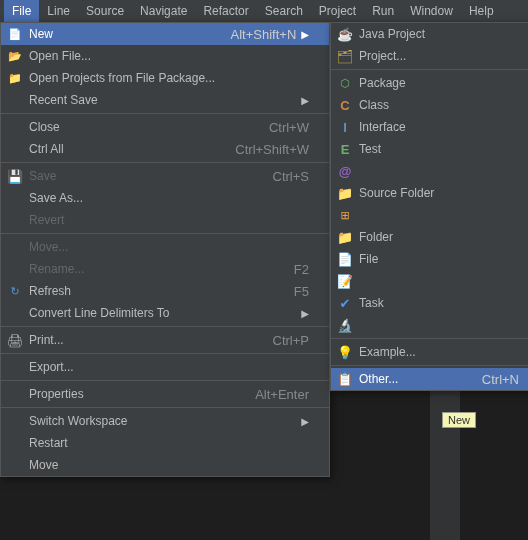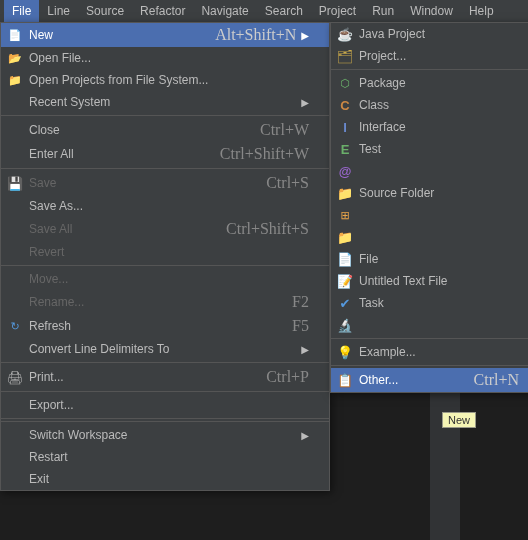--- a/index.html
+++ b/index.html
@@ -65,22 +65,21 @@
     .menu-item.disabled {
       color: #666666;
       cursor: default;
     }
     .menu-item-label {
       flex: 1;
     }
     .menu-item-shortcut {
       color: #888888;
       margin-left: 20px;
-      font-size: 16px;
-      font-family: Liberation Serif, serif;
+      font-size: 13px;
     }
     .menu-item.highlighted .menu-item-shortcut {
       color: #cccccc;
     }
     .menu-item-arrow {
       margin-left: 5px;
       font-size: 10px;
     }
     .menu-separator {
       height: 1px;
@@ -173,22 +172,22 @@
       color: #ffffff !important;
     }
   </style>
 </head>
 <body>
 
 <div class="menubar">
   <div class="menubar-item active">File</div>
   <div class="menubar-item">Line</div>
   <div class="menubar-item">Source</div>
+  <div class="menubar-item">Navigate</div>
   <div class="menubar-item">Refactor</div>
-  <div class="menubar-item">Navigate</div>
   <div class="menubar-item">Search</div>
   <div class="menubar-item">Project</div>
   <div class="menubar-item">Run</div>
   <div class="menubar-item">Window</div>
   <div class="menubar-item">Help</div>
 </div>
 
 <div class="editor-bg">
   <div class="editor-gutter">
     <div class="line-num">27</div>
@@ -213,61 +212,56 @@
     <span class="menu-item-arrow">▶</span>
   </div>
 
   <div class="menu-item">
     <span class="menu-item-icon" style="color:#c8a84a;">📂</span>
     <span class="menu-item-label">Open File...</span>
   </div>
 
   <div class="menu-item">
     <span class="menu-item-icon" style="color:#c8a84a;">📁</span>
-    <span class="menu-item-label">Open Projects from File System...</span>
-  </div>
-
-  <div class="menu-item">
-    <span class="menu-item-icon"></span>
-    <span class="menu-item-label">Recent System</span>
+    <span class="menu-item-label">Open Projects from File Package...</span>
+  </div>
+
+  <div class="menu-item">
+    <span class="menu-item-icon"></span>
+    <span class="menu-item-label">Recent Save</span>
     <span class="menu-item-arrow">▶</span>
   </div>
 
   <div class="menu-separator"></div>
 
   <div class="menu-item">
     <span class="menu-item-icon"></span>
     <span class="menu-item-label">Close</span>
     <span class="menu-item-shortcut">Ctrl+W</span>
   </div>
 
   <div class="menu-item">
     <span class="menu-item-icon"></span>
-    <span class="menu-item-label">Enter All</span>
+    <span class="menu-item-label">Ctrl All</span>
     <span class="menu-item-shortcut">Ctrl+Shift+W</span>
   </div>
 
   <div class="menu-separator"></div>
 
   <div class="menu-item disabled">
     <span class="menu-item-icon" style="color:#666;font-size:13px;">💾</span>
     <span class="menu-item-label">Save</span>
     <span class="menu-item-shortcut">Ctrl+S</span>
   </div>
 
   <div class="menu-item">
     <span class="menu-item-icon"></span>
     <span class="menu-item-label">Save As...</span>
   </div>
 
-  <div class="menu-item disabled">
-    <span class="menu-item-icon"></span>
-    <span class="menu-item-label">Save All</span>
-    <span class="menu-item-shortcut">Ctrl+Shift+S</span>
-  </div>
 
   <div class="menu-item disabled">
     <span class="menu-item-icon"></span>
     <span class="menu-item-label">Revert</span>
   </div>
 
   <div class="menu-separator"></div>
 
   <div class="menu-item disabled">
     <span class="menu-item-icon"></span>
@@ -303,37 +297,42 @@
   <div class="menu-separator"></div>
 
 
   <div class="menu-item">
     <span class="menu-item-icon"></span>
     <span class="menu-item-label">Export...</span>
   </div>
 
   <div class="menu-separator"></div>
 
+  <div class="menu-item">
+    <span class="menu-item-icon"></span>
+    <span class="menu-item-label">Properties</span>
+    <span class="menu-item-shortcut">Alt+Enter</span>
+  </div>
 
   <div class="menu-separator"></div>
 
   <div class="menu-item">
     <span class="menu-item-icon"></span>
     <span class="menu-item-label">Switch Workspace</span>
     <span class="menu-item-arrow">▶</span>
   </div>
 
   <div class="menu-item">
     <span class="menu-item-icon"></span>
     <span class="menu-item-label">Restart</span>
   </div>
 
   <div class="menu-item">
     <span class="menu-item-icon"></span>
-    <span class="menu-item-label">Exit</span>
+    <span class="menu-item-label">Move</span>
   </div>
 
 </div>
 
 <div class="dropdown-new">
 
   <div class="menu-item">
     <span class="menu-item-icon icon-java" style="font-size:13px;">☕</span>
     <span class="menu-item-label">Java Project</span>
   </div>
@@ -373,30 +372,30 @@
     <span class="menu-item-icon" style="color:#c8a84a; font-size:13px;">📁</span>
     <span class="menu-item-label">Source Folder</span>
   </div>
 
   <div class="menu-item">
     <span class="menu-item-icon" style="color:#e8a44a; font-size:11px;">⊞</span>
   </div>
 
   <div class="menu-item">
     <span class="menu-item-icon" style="color:#c8a84a; font-size:13px;">📁</span>
+    <span class="menu-item-label">Folder</span>
   </div>
 
   <div class="menu-item">
     <span class="menu-item-icon" style="color:#8888aa; font-size:13px;">📄</span>
     <span class="menu-item-label">File</span>
   </div>
 
   <div class="menu-item">
     <span class="menu-item-icon" style="color:#8888aa; font-size:13px;">📝</span>
-    <span class="menu-item-label">Untitled Text File</span>
   </div>
 
   <div class="menu-item">
     <span class="menu-item-icon" style="color:#5599dd; font-size:13px;">✔</span>
     <span class="menu-item-label">Task</span>
   </div>
 
   <div class="menu-item">
     <span class="menu-item-icon" style="color:#aa4444; font-size:13px;">🔬</span>
   </div>

